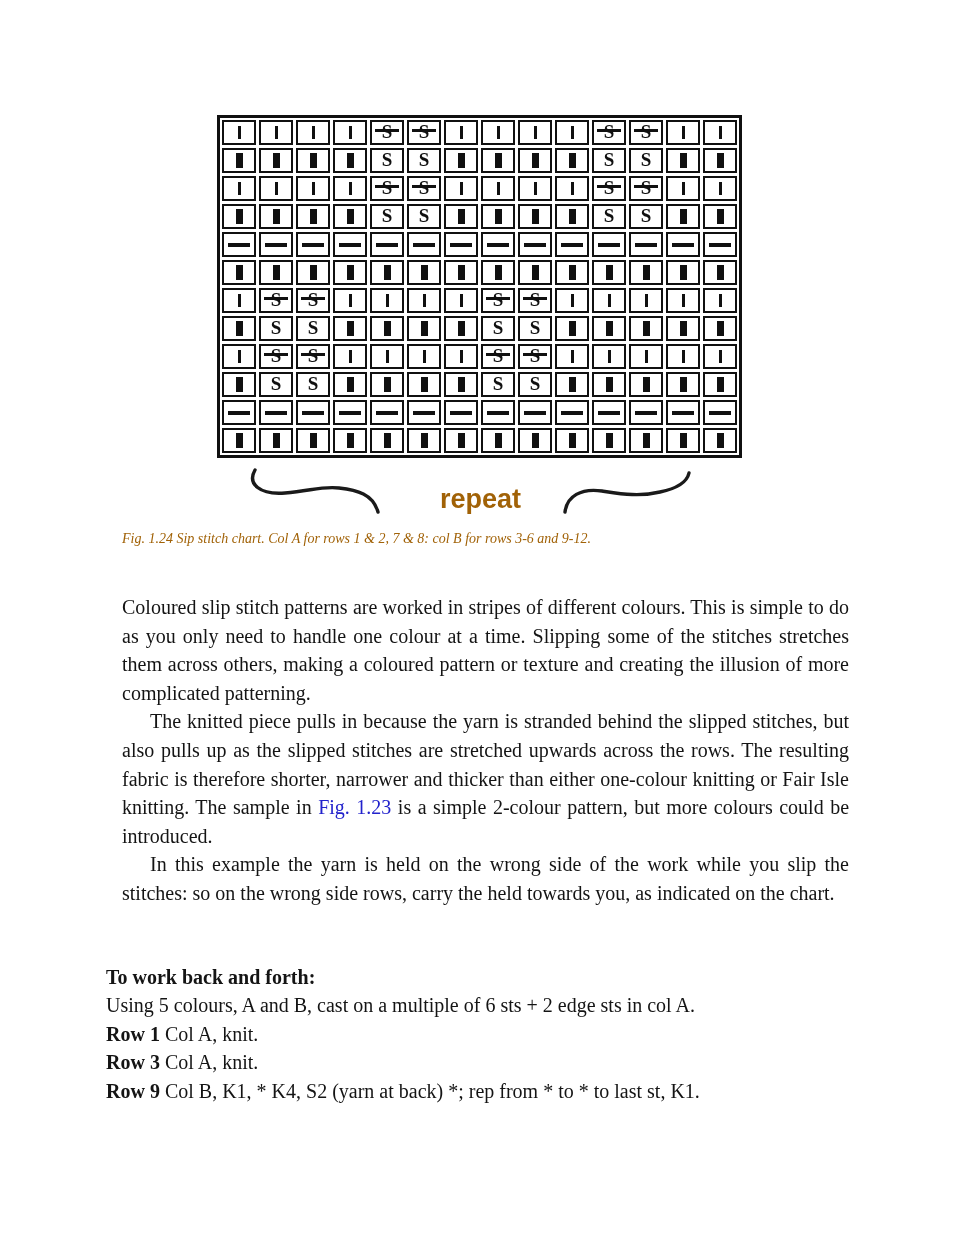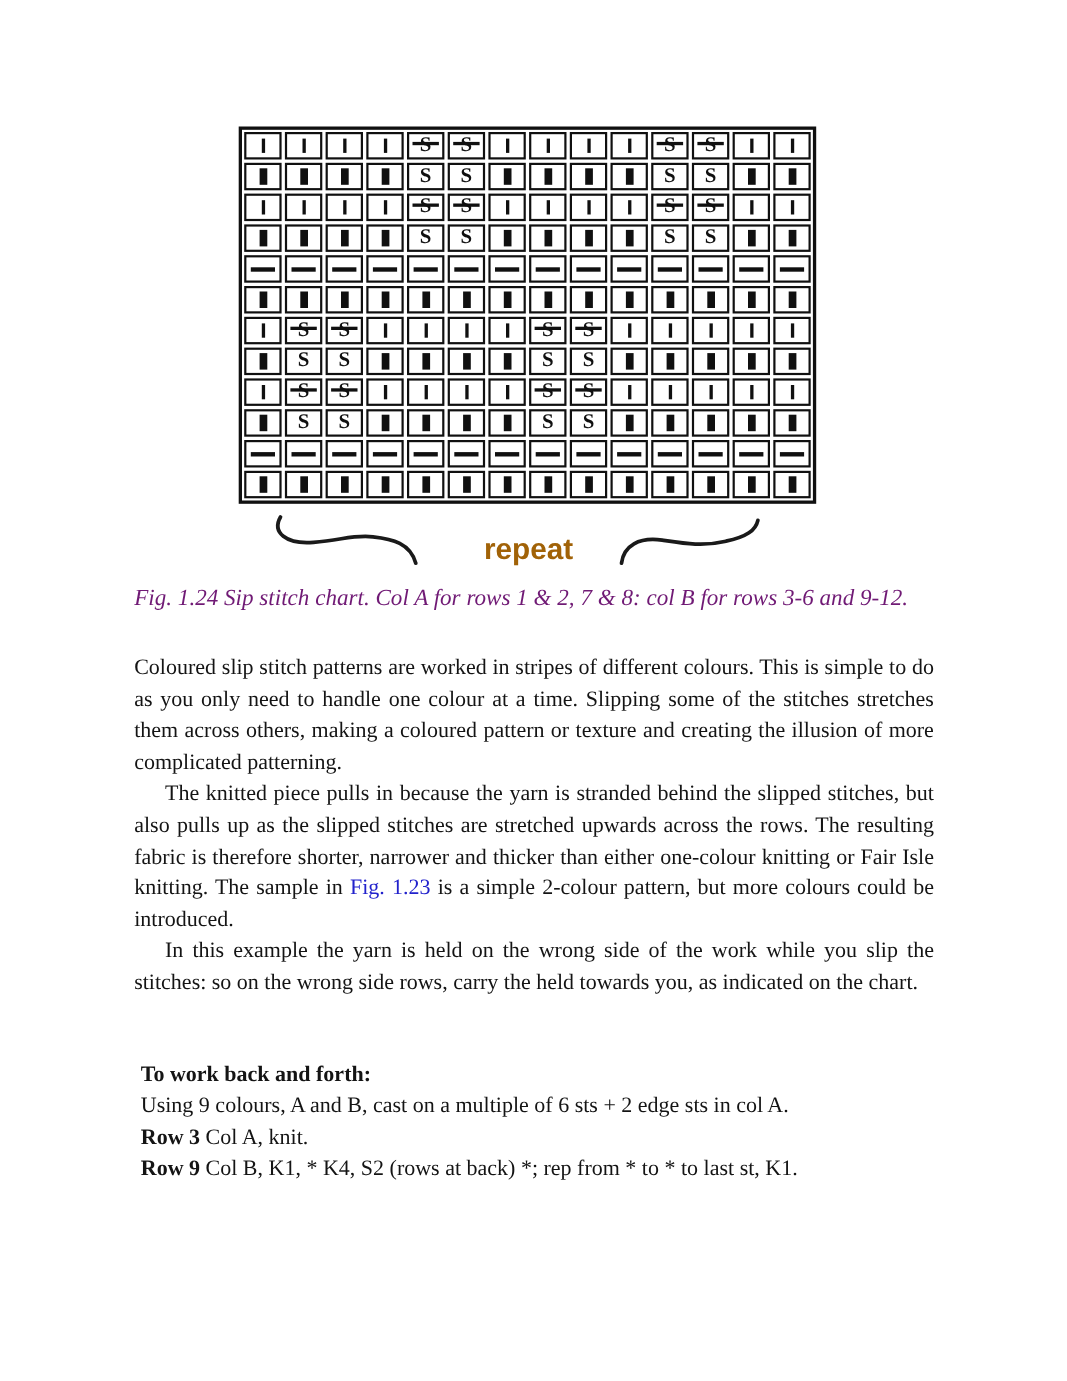--- a/index.html
+++ b/index.html
@@ -33,35 +33,35 @@
   
   .repeat-svg{position:absolute;left:215px;top:458px;}
   .repeat-label{
     position:absolute;left:440px;top:484px;
     font-family:"Liberation Sans",sans-serif;font-weight:bold;font-size:27px;color:#a16207;
   }
 
   
   .caption{
     position:absolute;left:122px;top:531px;width:740px;
-    font-style:italic;font-size:21px;color:#701a75;
+    font-style:italic;font-size:14px;color:#a16207;
   }
 
   
   .body-text{
     position:absolute;left:122px;top:593px;width:727px;
     font-size:20px;line-height:28.6px;text-align:justify;font-family:Liberation Serif, serif;
   }
   .body-text p{margin:0;}
   .indent{text-indent:28px;}
   .fig-link{text-decoration:none;cursor:pointer;}
 
   
   .instructions{
-    position:absolute;left:128px;top:963px;width:760px;
+    position:absolute;left:106px;top:963px;width:760px;
     font-size:20px;line-height:28.4px;
   }
   .instructions p{margin:0;}
   .instructions b{font-weight:bold;}
 </style>
 </head>
 <body>
 
 <div class="page">
 
@@ -581,18 +581,19 @@
   <div class="caption">Fig. 1.24 Sip stitch chart. Col A for rows 1 &amp; 2, 7 &amp; 8: col B for rows 3-6 and 9-12.</div>
 
   <div class="body-text">
     <p>Coloured slip stitch patterns are worked in stripes of different colours. This is simple to do as you only need to handle one colour at a time. Slipping some of the stitches stretches them across others, making a coloured pattern or texture and creating the illusion of more complicated patterning.</p>
     <p class="indent"><span>The knitted piece pulls in because the yarn is stranded behind the slipped stitches, but also pulls up as the slipped stitches are stretched upwards across the rows. The resulting fabric is therefore shorter, narrower and thicker than either one-colour knitting or Fair Isle knitting. The sample in </span><a class="fig-link" id="fig-link" style="color: rgb(34, 34, 204);">Fig. 1.23</a><span> is a simple 2-colour pattern, but more colours could be introduced.</span></p>
     <p class="indent">In this example the yarn is held on the wrong side of the work while you slip the stitches: so on the wrong side rows, carry the held towards you, as indicated on the chart.</p>
   </div>
 
   <div class="instructions">
     <p><b>To work back and forth:</b></p>
-    <p>Using 9 colours, A and B, cast on a multiple of 6 sts + 2 edge sts in col A.</p>
+    <p>Using 5 colours, A and B, cast on a multiple of 6 sts + 2 edge sts in col A.</p>
+    <p><b>Row 1</b> <span>Col A, knit.</span></p>
     <p><b>Row 3</b> <span>Col A, knit.</span></p>
-    <p><b>Row 9</b> <span>Col B, K1, * K4, S2 (rows at back) *; rep from * to * to last st, K1.</span></p>
+    <p><b>Row 9</b> <span>Col B, K1, * K4, S2 (yarn at back) *; rep from * to * to last st, K1.</span></p>
   </div>
 
 </div>
 
 </body></html>

